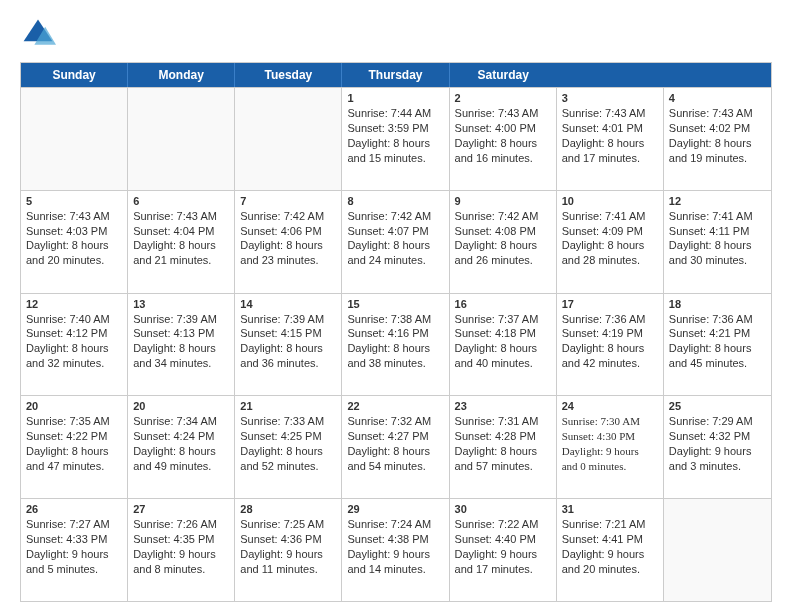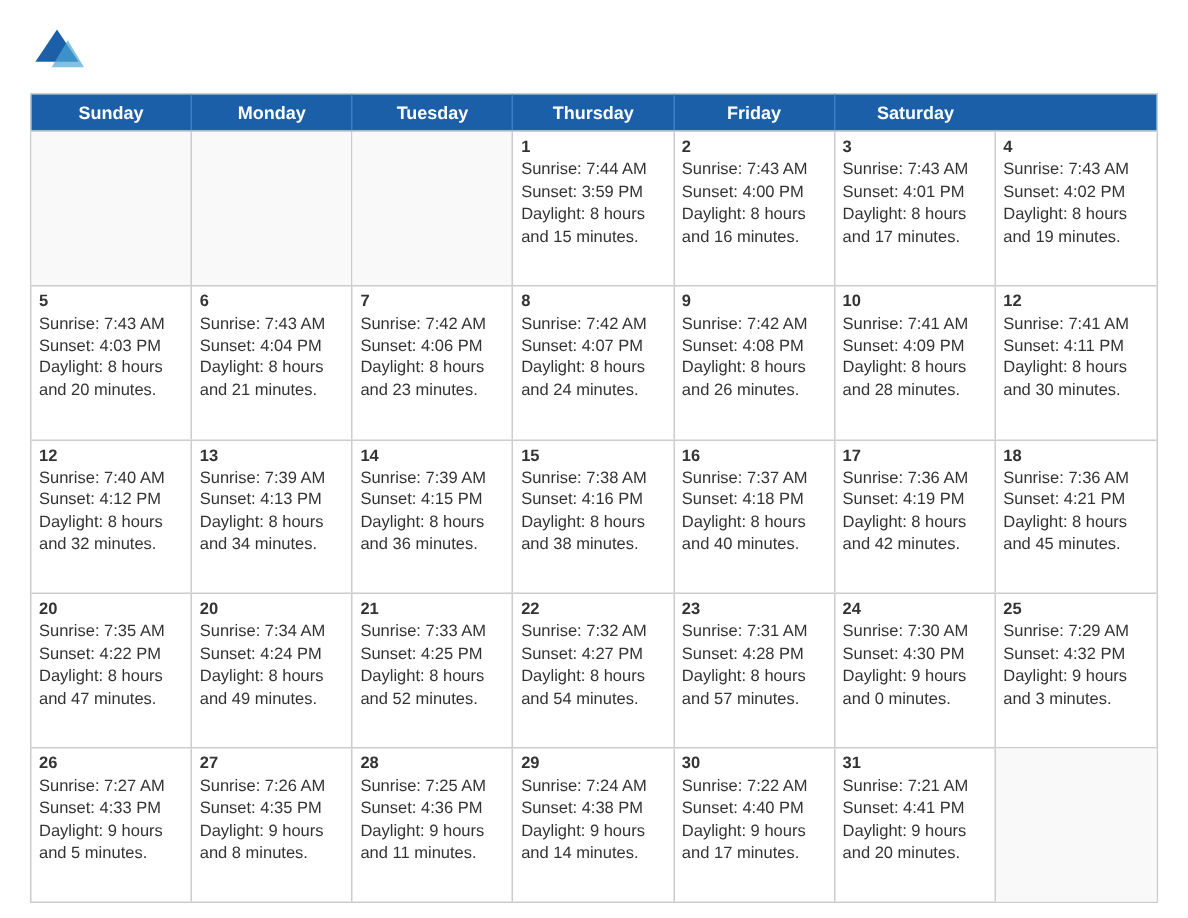--- a/index.html
+++ b/index.html
@@ -134,21 +134,20 @@
       <div class="subtitle"></div>
     </div>
   </div>
 
   <div class="calendar">
     <div class="cal-header">
     <div class="cal-header-cell">Sunday</div>
         <div class="cal-header-cell">Monday</div>
         <div class="cal-header-cell">Tuesday</div>
         <div class="cal-header-cell">Thursday</div>
-        <div class="cal-header-cell">Friday</div>
         <div class="cal-header-cell">Saturday</div>
       </div>
     <div class="cal-body">
     <div class="cal-row">
           <div class="cal-cell empty"></div>
           <div class="cal-cell empty"></div>
           <div class="cal-cell empty"></div>
           <div class="cal-cell">
             <div class="day-num">1</div>
             <div class="day-info" style="white-space: pre-line;">Sunrise: 7:44 AM
@@ -311,21 +310,21 @@
           </div>
           <div class="cal-cell">
             <div class="day-num">23</div>
             <div class="day-info" style="white-space: pre-line;">Sunrise: 7:31 AM
 Sunset: 4:28 PM
 Daylight: 8 hours
 and 57 minutes.</div>
           </div>
           <div class="cal-cell">
             <div class="day-num">24</div>
-            <div class="day-info" style="white-space: pre-line;">Sunrise: 7:30 AM
+            <div class="day-info" style="white-space: pre-line; font-family: Liberation Serif, serif;">Sunrise: 7:30 AM
 Sunset: 4:30 PM
 Daylight: 9 hours
 and 0 minutes.</div>
           </div>
           <div class="cal-cell">
             <div class="day-num">25</div>
             <div class="day-info" style="white-space: pre-line;">Sunrise: 7:29 AM
 Sunset: 4:32 PM
 Daylight: 9 hours
 and 3 minutes.</div>

